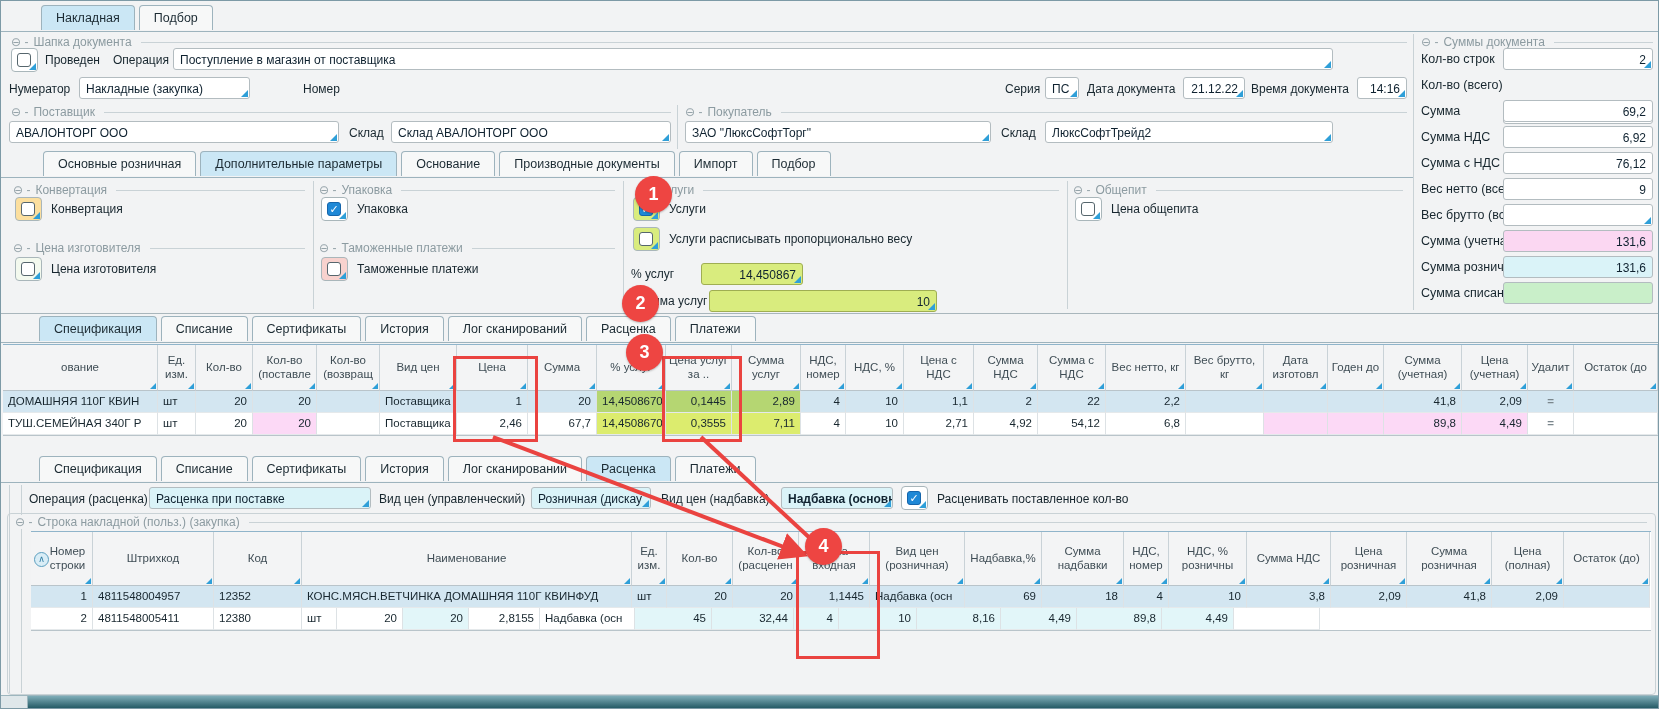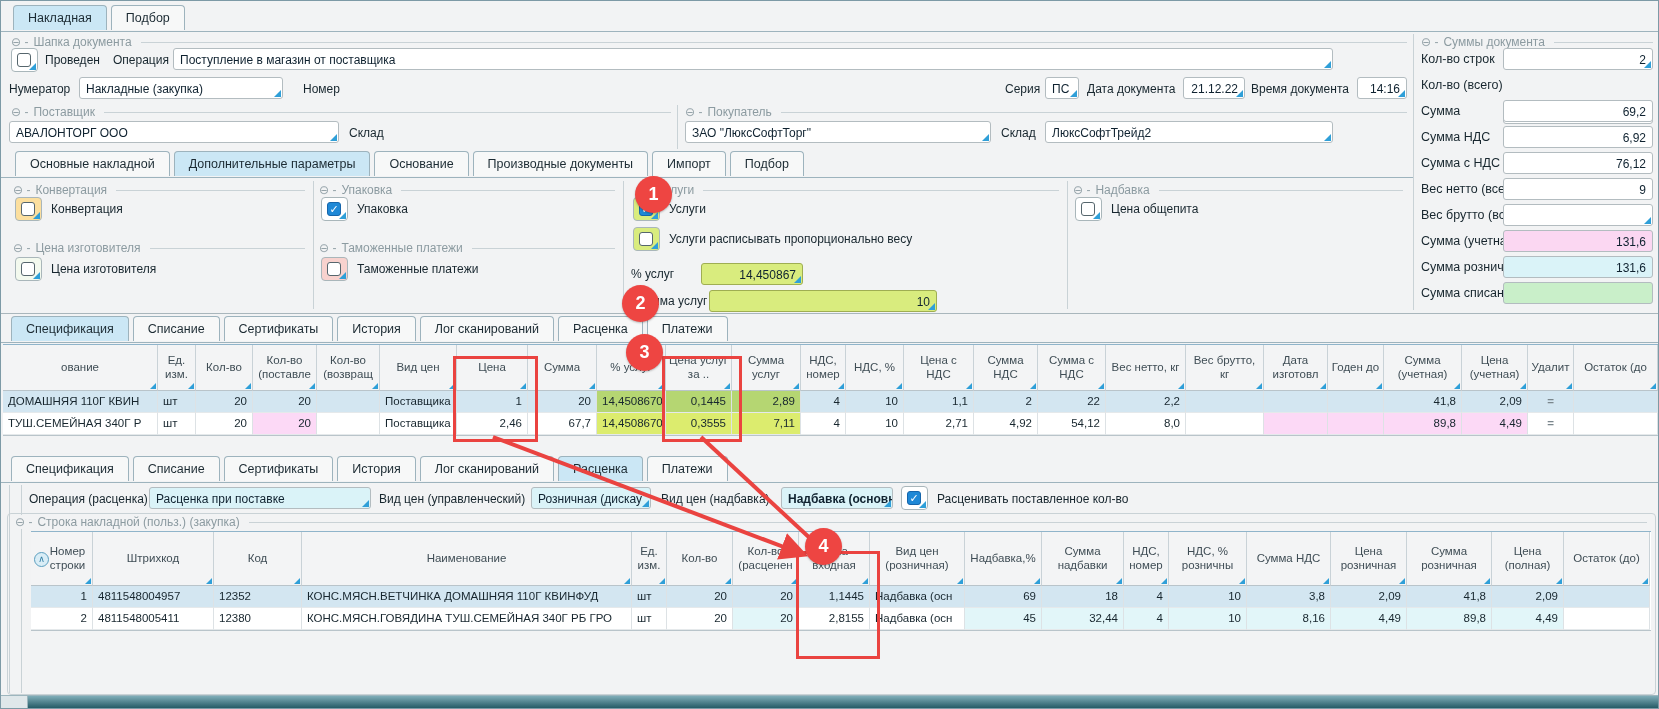--- a/index.html
+++ b/index.html
@@ -1,20 +1,20 @@
 <!DOCTYPE html>
 <html><head>
 <meta charset="utf-8">
 <style>
   html,body{margin:0;padding:0;background:#e8eaec;}
   .screen{position:relative;width:1659px;height:709px;background:#f2f3f4;overflow:hidden;
           font-family:"Liberation Sans","DejaVu Sans",sans-serif;font-size:12px;color:#17262e;
           border:1px solid #7d9aa6;box-sizing:border-box;}
   
-  .tabrow{position:absolute;display:flex;gap:4px;align-items:center;}
+  .tabrow{position:absolute;display:flex;gap:4px;align-items:center;margin-left:28px;}
   .tab{border:1px solid #9db3bd;border-bottom:none;border-radius:4px 4px 0 0;background:#f7f8f8;
        padding:5px 14px 5px 14px;font-size:12.5px;color:#1c2b33;white-space:nowrap;position:relative;z-index:2;cursor:default;}
   .tab.active{background:#cbe7f5;}
   .tabline{position:absolute;height:1px;background:#9db3bd;}
   
   .gt{position:absolute;display:flex;align-items:center;gap:5px;color:#8c9ba1;font-size:12px;white-space:nowrap;}
   .gt::after{content:"";flex:1;border-top:1px solid #c9d2d6;margin-left:4px;}
   .gt .glyph{font-size:12px;color:#95a3a9;}
   
   .inp{position:absolute;background:#fff;border:1px solid #b3bcc0;border-radius:3px;height:22px;line-height:22px;
@@ -77,35 +77,36 @@
     <span>Шапка документа</span>
   </div>
   <div class="cbw" style="left:10px;top:47px;">
       <span class="box"></span>
     </div>
   <div class="lbl" style="left:44px;top:52px;">Проведен</div>
   <div class="lbl" style="left:112px;top:52px;">Операция</div>
   <div class="inp tri" style="left:172px;top:47px;width:1160px;">Поступление в магазин от поставщика</div>
 
   <div class="lbl" style="left:8px;top:81px;">Нумератор</div>
-  <div class="inp tri" style="left:78px;top:76px;width:204px;">Накладные (закупка)</div>
+  <div class="inp tri" style="left:78px;top:76px;width:171px;">Накладные (закупка)</div>
   <div class="lbl" style="left:302px;top:81px;">Номер</div>
   <div class="lbl" style="left:1004px;top:81px;">Серия</div>
   <div class="inp tri" style="left:1044px;top:76px;width:34px;">ПС</div>
   <div class="lbl" style="left:1086px;top:81px;">Дата документа</div>
   <div class="inp tri r" style="left:1182px;top:76px;width:62px;">21.12.22</div>
   <div class="lbl" style="left:1250px;top:81px;">Время документа</div>
   <div class="inp tri r" style="left:1356px;top:76px;width:50px;">14:16</div>
 
   <div class="gt" style="left:10px;top:104px;width:660px;">
     <span class="glyph">⊖ -</span>
     <span>Поставщик</span>
   </div>
   <div class="inp tri" style="left:8px;top:120px;width:330px;">АВАЛОНТОРГ ООО</div>
   <div class="lbl" style="left:348px;top:125px;">Склад</div>
+  <div class="inp tri" style="left:390px;top:120px;width:280px;">Склад АВАЛОНТОРГ ООО</div>
   <div class="vline" style="left:676px;top:104px;height:44px;"></div>
 
   <div class="gt" style="left:684px;top:104px;width:722px;">
     <span class="glyph">⊖ -</span>
     <span>Покупатель</span>
   </div>
   <div class="inp tri" style="left:684px;top:120px;width:306px;">ЗАО "ЛюксСофтТорг"</div>
   <div class="lbl" style="left:1000px;top:125px;">Склад</div>
   <div class="inp tri" style="left:1044px;top:120px;width:288px;">ЛюксСофтТрейд2</div>
 
@@ -131,21 +132,21 @@
       <div class="inp r tri" style="left: 1502px; top: 203px; width: 150px;"></div>
       <div class="tot-lbl" style="left: 1420px; top: 233px;">Сумма (учетная)</div>
       <div class="inp r f-pnk" style="left: 1502px; top: 229px; width: 150px;">131,6</div>
       <div class="tot-lbl" style="left: 1420px; top: 259px;">Сумма розничная</div>
       <div class="inp r f-cyn" style="left: 1502px; top: 255px; width: 150px;">131,6</div>
       <div class="tot-lbl" style="left: 1420px; top: 285px;">Сумма списания</div>
       <div class="inp r f-grn" style="left: 1502px; top: 281px; width: 150px;"></div>
     </div>
 
   <div class="tabrow" style="left:14px;top:150px;" id="param-tabs">
-      <div class="tab">Основные накладной</div>
+      <div class="tab">Основные розничная</div>
       <div class="tab active">Дополнительные параметры</div>
       <div class="tab">Основание</div>
       <div class="tab">Производные документы</div>
       <div class="tab">Импорт</div>
       <div class="tab">Подбор</div>
     </div>
   <div class="tabline" style="left:0;top:176px;width:1412px;"></div>
 
   <div class="vline" style="left:312px;top:180px;height:128px;"></div>
   <div class="vline" style="left:622px;top:180px;height:128px;"></div>
@@ -199,21 +200,21 @@
       <span class="box"></span>
     </div>
   <div class="lbl" style="left:668px;top:231px;">Услуги расписывать пропорционально весу</div>
   <div class="lbl" style="left:630px;top:266px;">% услуг</div>
   <div class="inp tri r f-lime" style="left:700px;top:262px;width:102px;">14,450867</div>
   <div class="lbl" style="left:636px;top:293px;">Сумма услуг</div>
   <div class="inp tri r f-lime" style="left:708px;top:289px;width:228px;">10</div>
 
   <div class="gt" style="left:1072px;top:182px;width:330px;">
     <span class="glyph">⊖ -</span>
-    <span>Надбавка</span>
+    <span>Общепит</span>
   </div>
   <div class="cbw" style="left:1074px;top:196px;">
       <span class="box"></span>
     </div>
   <div class="lbl" style="left:1110px;top:201px;">Цена общепита</div>
 
   <div class="hline" style="left:0;top:312px;width:1659px;"></div>
 
   <div class="tabrow" style="left:10px;top:315px;" id="spec-tabs-upper">
       <div class="tab active">Спецификация</div>
@@ -288,21 +289,21 @@
         <div class="tc a-r" style="width: 71px; flex: 0 0 auto;">2,46</div>
         <div class="tc a-r" style="width: 69px; flex: 0 0 auto;">67,7</div>
         <div class="tc a-r bg-lim" style="width: 69px; flex: 0 0 auto;">14,4508670</div>
         <div class="tc a-r bg-lim" style="width: 66px; flex: 0 0 auto;">0,3555</div>
         <div class="tc a-r bg-lim" style="width: 69px; flex: 0 0 auto;">7,11</div>
         <div class="tc a-r" style="width: 45px; flex: 0 0 auto;">4</div>
         <div class="tc a-r" style="width: 58px; flex: 0 0 auto;">10</div>
         <div class="tc a-r" style="width: 70px; flex: 0 0 auto;">2,71</div>
         <div class="tc a-r" style="width: 64px; flex: 0 0 auto;">4,92</div>
         <div class="tc a-r" style="width: 68px; flex: 0 0 auto;">54,12</div>
-        <div class="tc a-r" style="width: 80px; flex: 0 0 auto;">8,0</div>
+        <div class="tc a-r" style="width: 80px; flex: 0 0 auto;">6,8</div>
         <div class="tc a-r" style="width: 78px; flex: 0 0 auto;"></div>
         <div class="tc a-l bg-pnk" style="width: 64px; flex: 0 0 auto;"></div>
         <div class="tc a-l bg-pnk" style="width: 56px; flex: 0 0 auto;"></div>
         <div class="tc a-r bg-pnk" style="width: 78px; flex: 0 0 auto;">89,8</div>
         <div class="tc a-r bg-pnk" style="width: 66px; flex: 0 0 auto;">4,49</div>
         <div class="tc a-c" style="width: 46px; flex: 0 0 auto;"><span class="del-glyph">=</span></div>
         <div class="tc a-l" style="width: 84px; flex: 0 0 auto;"></div>
       </div>
     </div>
 
@@ -377,21 +378,20 @@
         <div class="tc a-r bg-sel" style="width: 84px; flex: 0 0 auto;">3,8</div>
         <div class="tc a-r bg-sel" style="width: 76px; flex: 0 0 auto;">2,09</div>
         <div class="tc a-r bg-sel" style="width: 85px; flex: 0 0 auto;">41,8</div>
         <div class="tc a-r bg-sel" style="width: 72px; flex: 0 0 auto;">2,09</div>
         <div class="tc a-l bg-sel" style="width: 86px; flex: 0 0 auto;"></div>
       </div>
       <div class="trow">
         <div class="tc a-r" style="width: 62px; flex: 0 0 auto;">2</div>
         <div class="tc a-l" style="width: 121px; flex: 0 0 auto;">4811548005411</div>
         <div class="tc a-l" style="width: 88px; flex: 0 0 auto;">12380</div>
-        <div class="tc a-l" style="width: 330px; flex: 0 0 auto;">КОНС.МЯСН.ГОВЯДИНА ТУШ.СЕМЕЙНАЯ 340Г РБ ГРО</div>
         <div class="tc a-l" style="width: 35px; flex: 0 0 auto;">шт</div>
         <div class="tc a-r" style="width: 66px; flex: 0 0 auto;">20</div>
         <div class="tc a-r bg-cyn" style="width: 66px; flex: 0 0 auto;">20</div>
         <div class="tc a-r" style="width: 71px; flex: 0 0 auto;">2,8155</div>
         <div class="tc a-l" style="width: 95px; flex: 0 0 auto;">Надбавка (осн</div>
         <div class="tc a-r bg-cyn" style="width: 77px; flex: 0 0 auto;">45</div>
         <div class="tc a-r bg-cyn" style="width: 82px; flex: 0 0 auto;">32,44</div>
         <div class="tc a-r bg-cyn" style="width: 45px; flex: 0 0 auto;">4</div>
         <div class="tc a-r bg-cyn" style="width: 78px; flex: 0 0 auto;">10</div>
         <div class="tc a-r bg-cyn" style="width: 84px; flex: 0 0 auto;">8,16</div>

